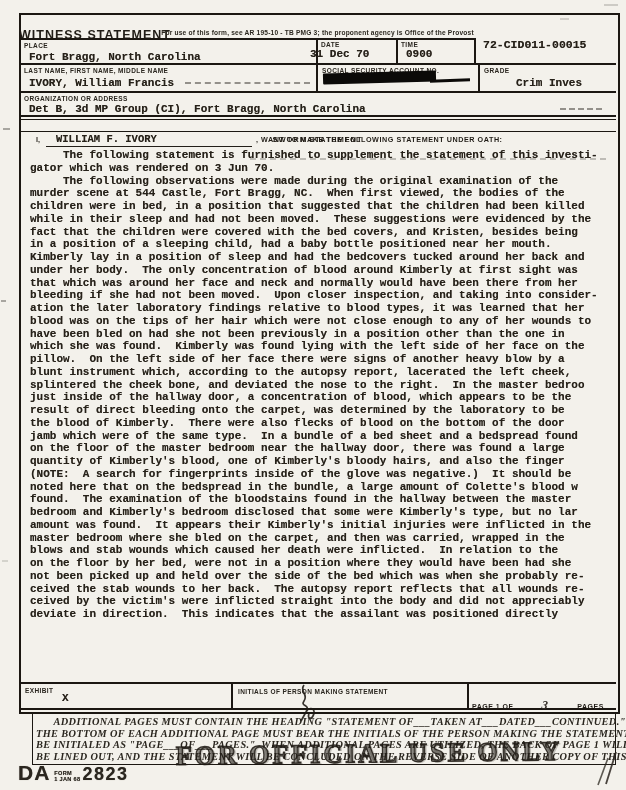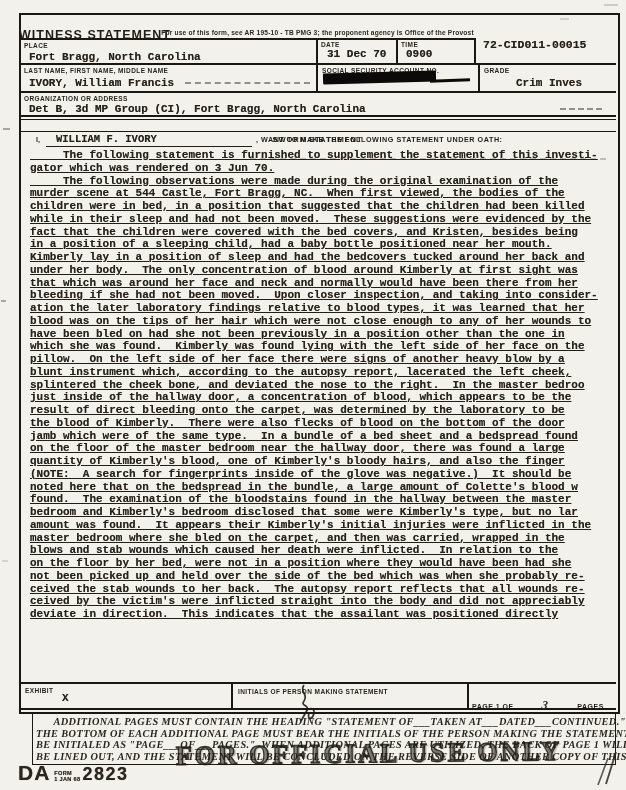--- a/index.html
+++ b/index.html
@@ -17,21 +17,21 @@
          font:700 12.5px/1 "Liberation Sans",sans-serif;letter-spacing:1px;color:#211d17;}
   .subtitle{position:absolute;left:19px;top:30px;width:597px;text-align:center;
             font:700 6.6px/1 "Liberation Sans",sans-serif;letter-spacing:.2px;color:#2c2820;}
   .sworn-title{position:absolute;left:19px;top:136px;width:597px;text-align:center;
                font:700 7.6px/1 "Liberation Sans",sans-serif;letter-spacing:.9px;color:#211d17;}
   .open-pre{position:absolute;left:36px;top:136px;font:700 7.2px/1 "Liberation Sans",sans-serif;color:#2a261f;}
   .open-name{position:absolute;left:56px;top:134px;font:700 10.5px/1 "Liberation Mono",monospace;
              color:#262119;text-shadow:0 0 .6px rgba(40,33,25,.5);}
   .open-suf{position:absolute;left:256px;top:136px;font:700 7.2px/1 "Liberation Sans",sans-serif;
             letter-spacing:.55px;color:#211d17;white-space:nowrap;}
-  .statement{position:absolute;left:30px;top:149px;width:586px;text-decoration:underline;}
+  .statement{position:absolute;left:30px;top:149px;width:586px;}
   .tline{white-space:pre;font:700 11px/12.75px "Liberation Mono",monospace;color:#262119;
          text-shadow:0 0 .6px rgba(40,33,25,.5);}
   .instructions{position:absolute;left:36px;top:716px;width:576px;}
   .fline{white-space:pre;font:italic 700 10.3px/11.6px "Liberation Serif",serif;
          letter-spacing:.4px;color:#2a261f;transform-origin:left top;}
   .redact{position:absolute;left:323px;top:72px;width:113px;height:11px;background:#0b0a08;
           transform:rotate(-1.6deg);border-radius:1px;}
   .redact-tail{position:absolute;left:430px;top:79px;width:40px;height:3px;background:#0b0a08;transform:rotate(-2deg);}
   .stamp{position:absolute;left:163px;top:741px;width:412px;text-align:center;
          font:700 26px/1 "Liberation Serif",serif;letter-spacing:3px;
@@ -72,21 +72,21 @@
   <div class="hline" style="left:19px;top:130.5px;width:597px;"></div>
   <div class="vline" style="left:316px;top:38px;height:53px;"></div>
   <div class="vline" style="left:396px;top:38px;height:25px;"></div>
   <div class="vline" style="left:474px;top:38px;height:25px;"></div>
   <div class="vline" style="left:478px;top:63px;height:28px;"></div>
 
   <div class="lbl" style="left:24px;top:42px;">PLACE</div>
   <div class="typed" style="left:29px;top:51px;">Fort Bragg, North Carolina</div>
 
   <div class="lbl" style="left:321px;top:41px;">DATE</div>
-  <div class="typed" style="left:327px;top:48px;">31 Dec 70</div>
+  <div class="typed" style="left:310px;top:48px;">31 Dec 70</div>
 
   <div class="lbl" style="left:401px;top:41px;">TIME</div>
   <div class="typed" style="left:406px;top:48px;">0900</div>
 
   <div class="lbl" style="left:24px;top:67px;">LAST NAME, FIRST NAME, MIDDLE NAME</div>
   <div class="typed" style="left:29px;top:77px;">IVORY, William Francis</div>
   <div class="dash-art" style="left:185px;top:82px;width:125px;"></div>
 
   <div class="lbl" style="left:322px;top:67px;">SOCIAL SECURITY ACCOUNT NO.</div>
   <div class="redact"></div>

